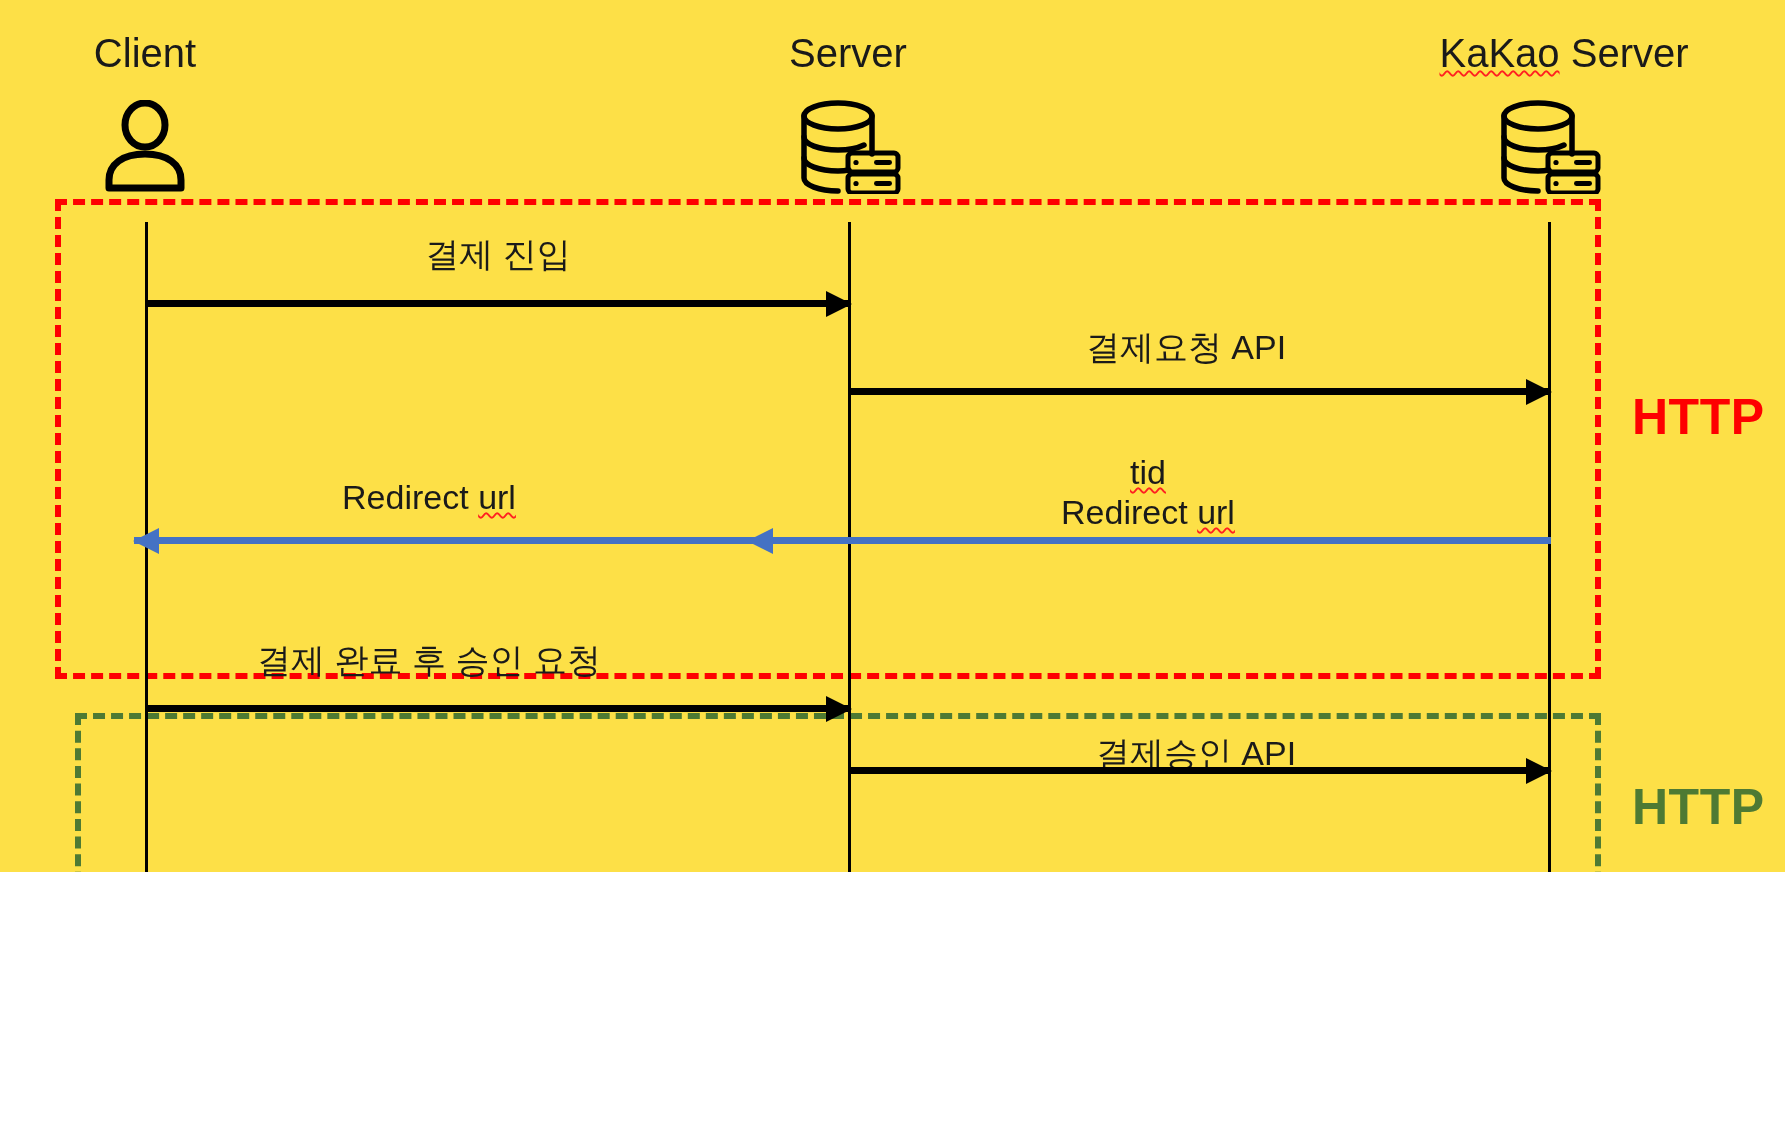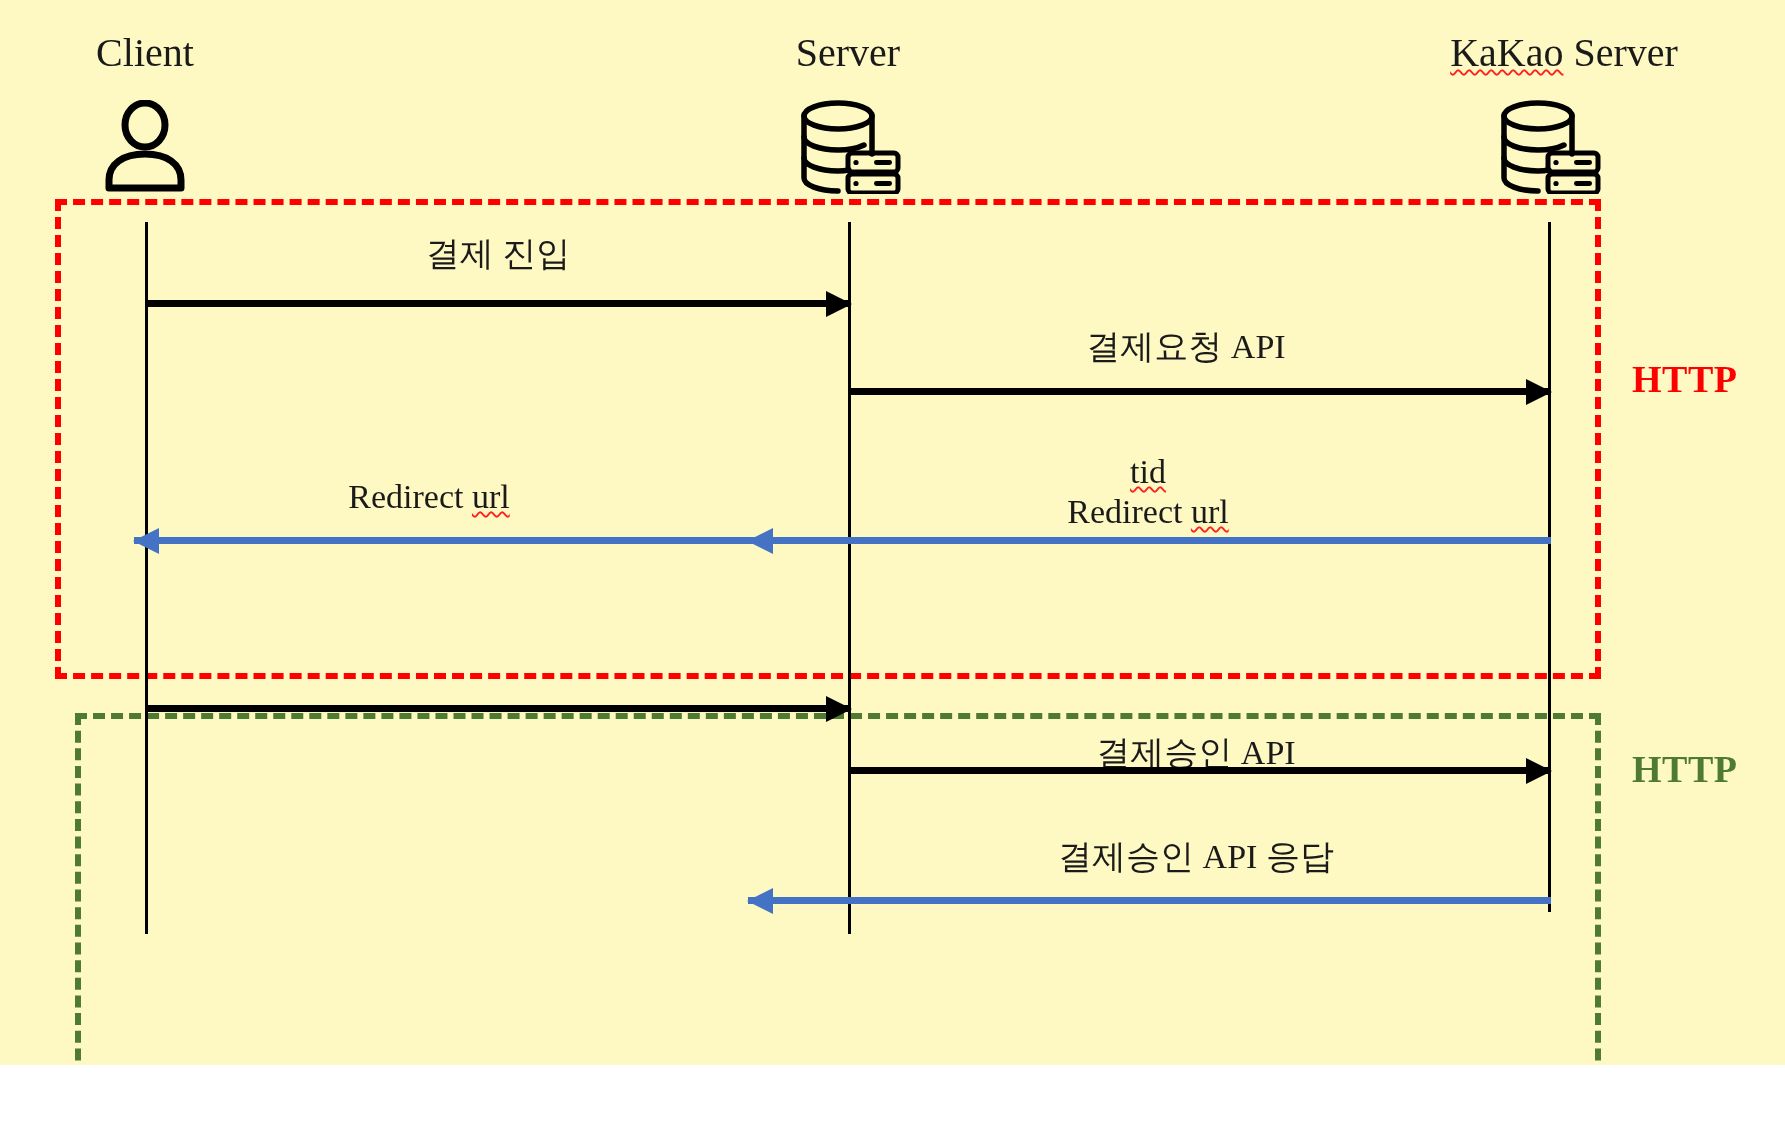--- a/index.html
+++ b/index.html
@@ -8,24 +8,23 @@
     padding: 0;
     background: #ffffff;
   }
   body {
     font-family: "Liberation Sans", "DejaVu Sans", sans-serif;
     color: #000000;
   }
   #canvas {
     position: relative;
     width: 1785px;
-    height: 1065px;
-    background: #fef9c3;
+    height: 872px;
+    background: #fde047;
     overflow: hidden;
-    font-family: Liberation Serif, serif;
   }
 
   
   .actor-label {
     position: absolute;
     font-size: 40px;
     line-height: 1;
     color: #1a1a1a;
     white-space: nowrap;
     transform: translateX(-50%);
@@ -57,25 +56,26 @@
     background: transparent;
   }
   .phase-box.red {
     border: 6px dashed #fe0000;
   }
   .phase-box.green {
     border: 6px dashed #4e7a33;
   }
   .phase-tag {
     position: absolute;
-    font-size: 38px;
+    font-size: 50px;
     font-weight: bold;
     line-height: 1;
     white-space: nowrap;
     letter-spacing: 0.5px;
+    margin-top: 32px;
   }
   .phase-tag.red { color: #fe0000; }
   .phase-tag.green { color: #4e7a33; }
 
   
   .msg-label {
     position: absolute;
     font-size: 34px;
     line-height: 1.12;
     color: #1a1a1a;
@@ -215,30 +215,30 @@
     <span class="shaft"></span>
     <span class="head"></span>
   </div>
 
   <div class="msg-label" style="left:429px; top:478px;"><span>Redirect </span><span class="squiggle">url</span></div>
   <div class="arrow blue to-left" style="left:134px; top:537px; width:717px;">
     <span class="shaft"></span>
     <span class="head"></span>
   </div>
 
+  <div class="msg-label" style="left:429px; top:641px;">결제 완료 후 승인 요청</div>
   <div class="arrow black to-right" style="left:145px; top:705px; width:706px;">
     <span class="shaft"></span>
     <span class="head"></span>
   </div>
 
   <div class="msg-label" style="left:1196px; top:710px;margin-top:24px;">결제승인 API</div>
   <div class="arrow black to-right" style="left:848px; top:767px; width:703px;">
     <span class="shaft"></span>
     <span class="head"></span>
   </div>
 
-  <div class="msg-label" style="left:1196px; top:838px;">결제승인 API 응답</div>
   <div class="arrow blue to-left" style="left:748px; top:897px; width:803px;">
     <span class="shaft"></span>
     <span class="head"></span>
   </div>
 
 </div>
 
 </body></html>

